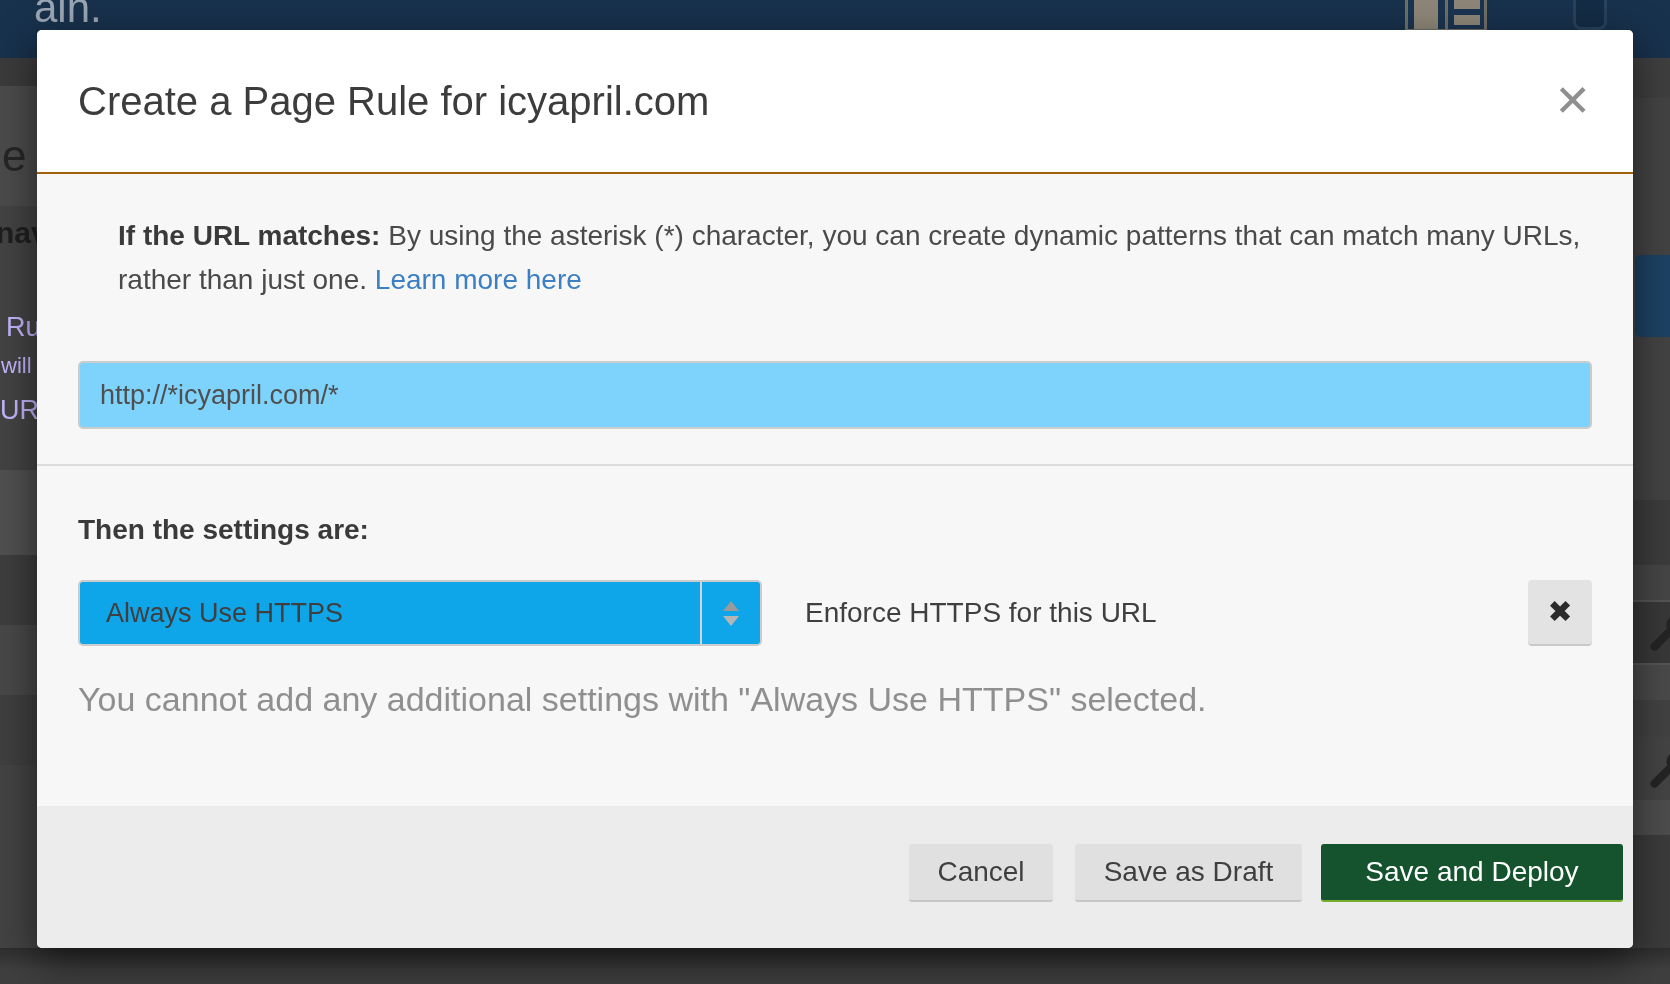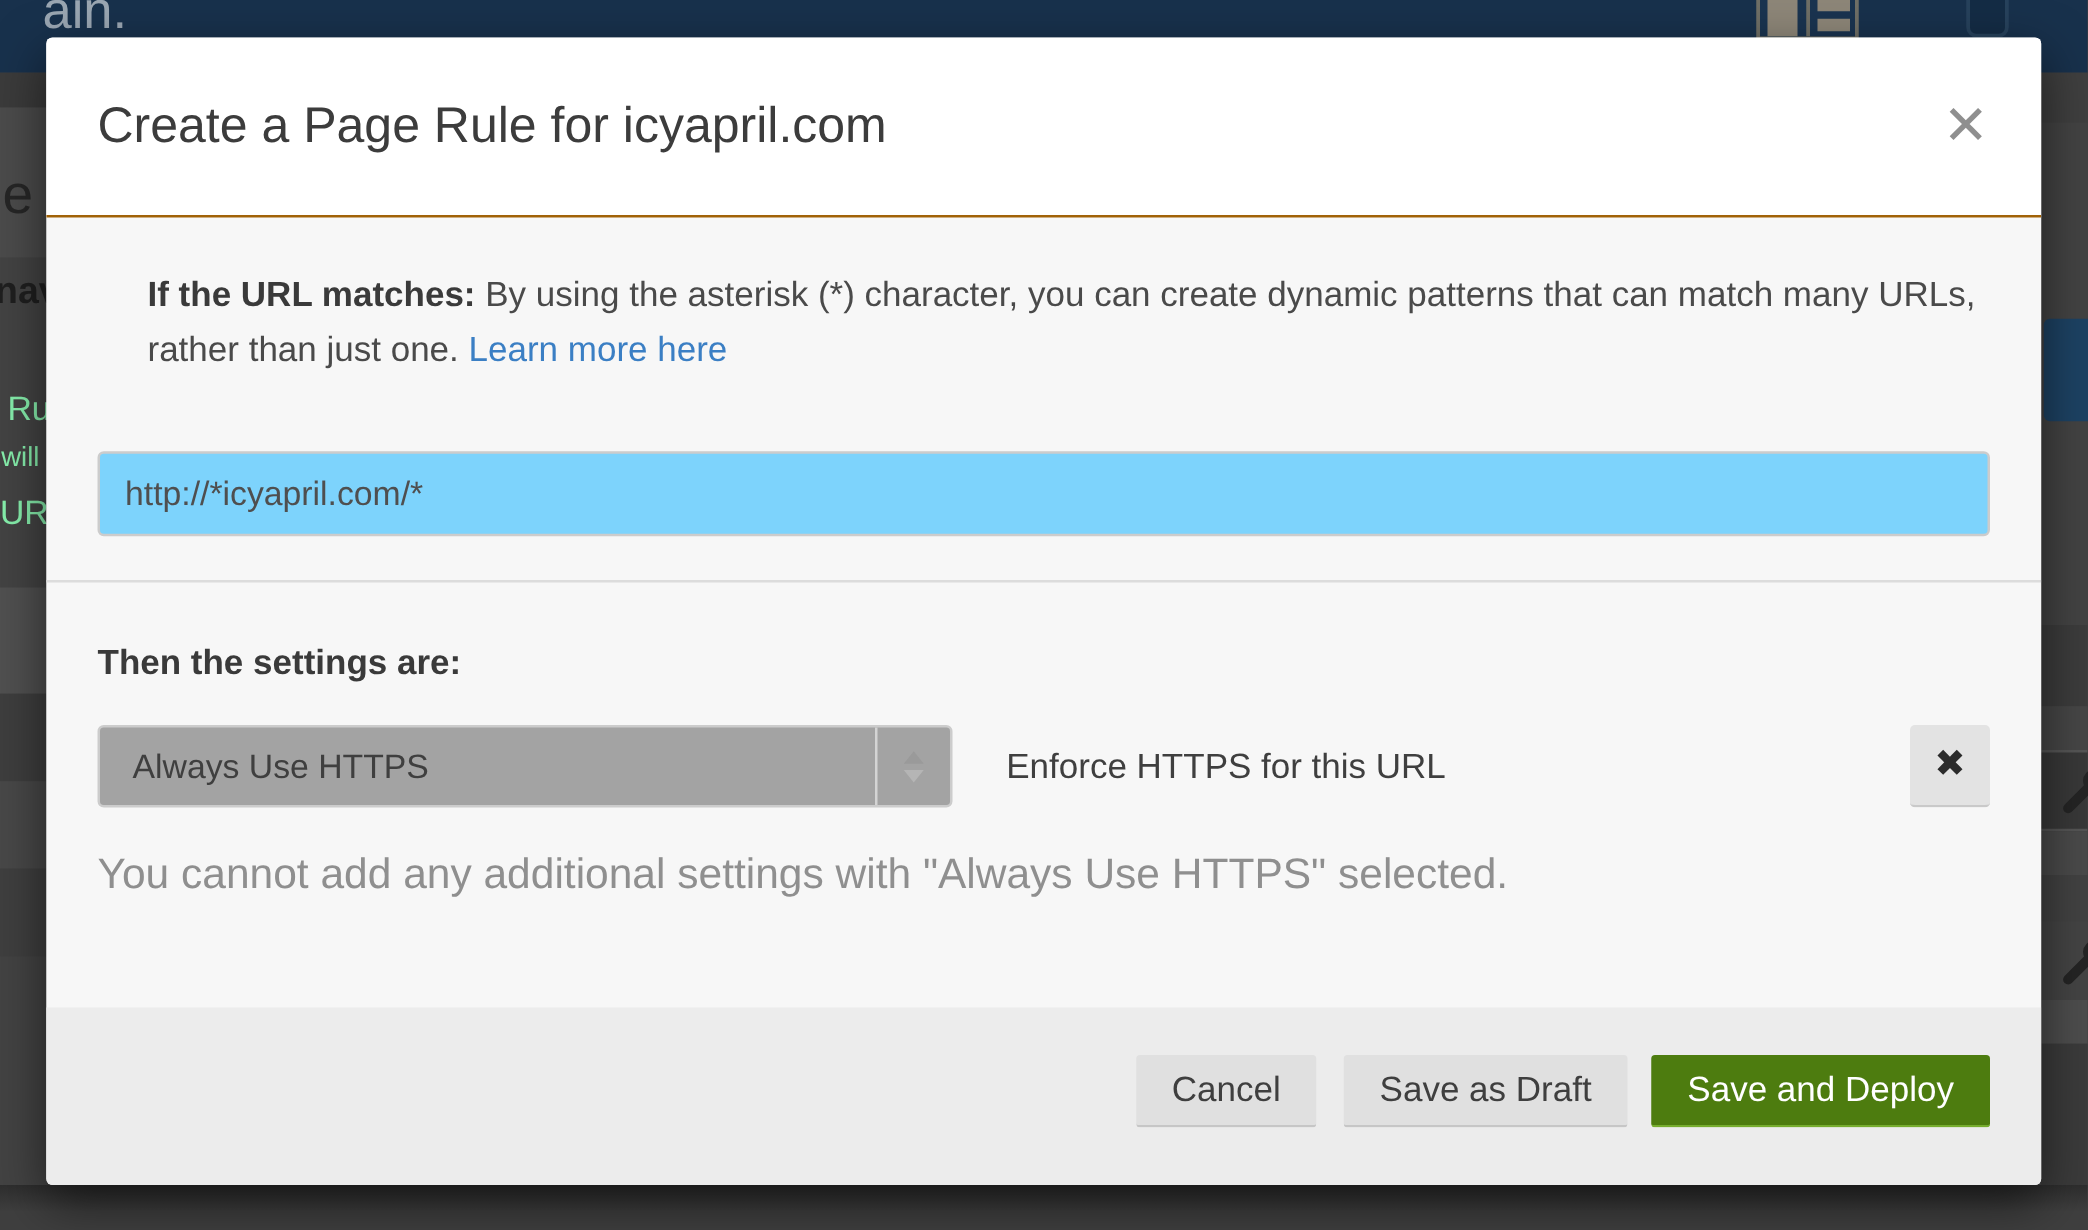--- a/index.html
+++ b/index.html
@@ -14,21 +14,21 @@
     border:3px solid #6f6f66; display:flex; }
   .view-toggle .vt-left { flex:1; border-right:3px solid #6f6f66; background:#1a3450; position:relative; }
   .view-toggle .vt-left i { position:absolute; left:6px; top:8px; width:24px; height:30px; background:#8d8678; }
   .view-toggle .vt-right { flex:1; background:#1a3450; position:relative; }
   .view-toggle .vt-right i { position:absolute; left:6px; width:26px; height:10px; background:#8d8678; }
   .view-toggle .vt-right i.b1 { top:8px; } .view-toggle .vt-right i.b2 { top:24px; }
   .topbar-widget { position:absolute; left:1573px; top:-10px; width:34px; height:40px;
     border:3px solid #27425c; border-radius:8px; background:#142c45; }
 
   .band { position:absolute; }
-  .frag { position:absolute; color:#86efac; }
+  .frag { position:absolute; color:#c4b5fd; }
 
   .bg-blue-button { position:absolute; left:1635px; top:255px; width:40px; height:82px;
     background:#1d4263; border-radius:5px 0 0 5px; }
 
   .wrench-box { position:absolute; left:1636px; width:40px; height:64px; overflow:hidden; }
   .wrench-box svg { position:absolute; left:8px; top:10px; }
 
   .below-modal-shadow { position:absolute; left:0; top:948px; width:1670px; height:36px;
     background:linear-gradient(#2e2e2e, #3f3f3f 60%); }
 
@@ -50,21 +50,21 @@
 
   .url-input { position:absolute; left:41px; top:187px; width:1514px; height:68px;
     border:2px solid #cccccc; border-radius:5px; background:#7dd3fc;
     font-family:"Liberation Sans", sans-serif; font-size:27px; color:#4f4f4f; padding:0 20px; }
 
   .hdivider { position:absolute; left:0; top:290px; width:1596px; height:2px; background:#dcdcdc; }
 
   .settings-heading { position:absolute; left:41px; top:340px; font-size:28px; font-weight:700; color:#3a3a3a; }
 
   .setting-select { position:absolute; left:41px; top:406px; width:684px; height:66px;
-    background:#a3a3a3; border:2px solid #cccccc; border-radius:5px; display:flex; cursor:pointer; }
+    background:#0ea5e9; border:2px solid #cccccc; border-radius:5px; display:flex; cursor:pointer; }
   .select-value { flex:1; display:flex; align-items:center; padding-left:26px;
     font-size:27px; color:#3f3f3f; }
   .select-stepper { width:60px; border-left:2px solid #d4d4d4; display:flex; flex-direction:column;
     align-items:center; justify-content:center; gap:5px; }
   .arrow { width:0; height:0; border-left:8px solid transparent; border-right:8px solid transparent; }
   .arrow.up { border-bottom:10px solid #9a9a9a; }
   .arrow.down { border-top:10px solid #b5b5b5; }
 
   .setting-desc { position:absolute; left:768px; top:406px; height:66px; display:flex;
     align-items:center; font-size:28px; color:#3f3f3f; }
@@ -74,21 +74,21 @@
     font-size:30px; color:#2b2b2b; cursor:pointer; line-height:1; }
 
   .setting-note { position:absolute; left:41px; top:506px; font-size:34px; color:#8f8f8f; }
 
   .modal-footer { position:absolute; left:0; bottom:0; width:1596px; height:142px; background:#ececec; }
   .btn { position:absolute; top:38px; height:58px; border:none; border-radius:3px;
     font-family:"Liberation Sans", sans-serif; font-size:28px; cursor:pointer; }
   .btn-gray { background:#e0e0e0; border-bottom:2px solid #c6c6c6; color:#3f3f3f; }
   .btn-cancel { left:872px; width:144px; }
   .btn-draft  { left:1038px; width:227px; }
-  .btn-deploy { left:1284px; width:271px; background:#4d7c0f; border-bottom:2px solid #76ad2e;
+  .btn-deploy { left:1284px; width:302px; background:#14532d; border-bottom:2px solid #76ad2e;
     color:#ffffff; }
 </style>
 </head>
 <body>
 
 <div class="backdrop">
 
   <div class="band" style="left:0;top:58px;width:37px;height:28px;background:#3b3b3b;"></div>
   <div class="band" style="left:0;top:86px;width:37px;height:120px;background:#4b4b4b;"></div>
   <div class="band" style="left:0;top:470px;width:37px;height:85px;background:#505050;"></div>

